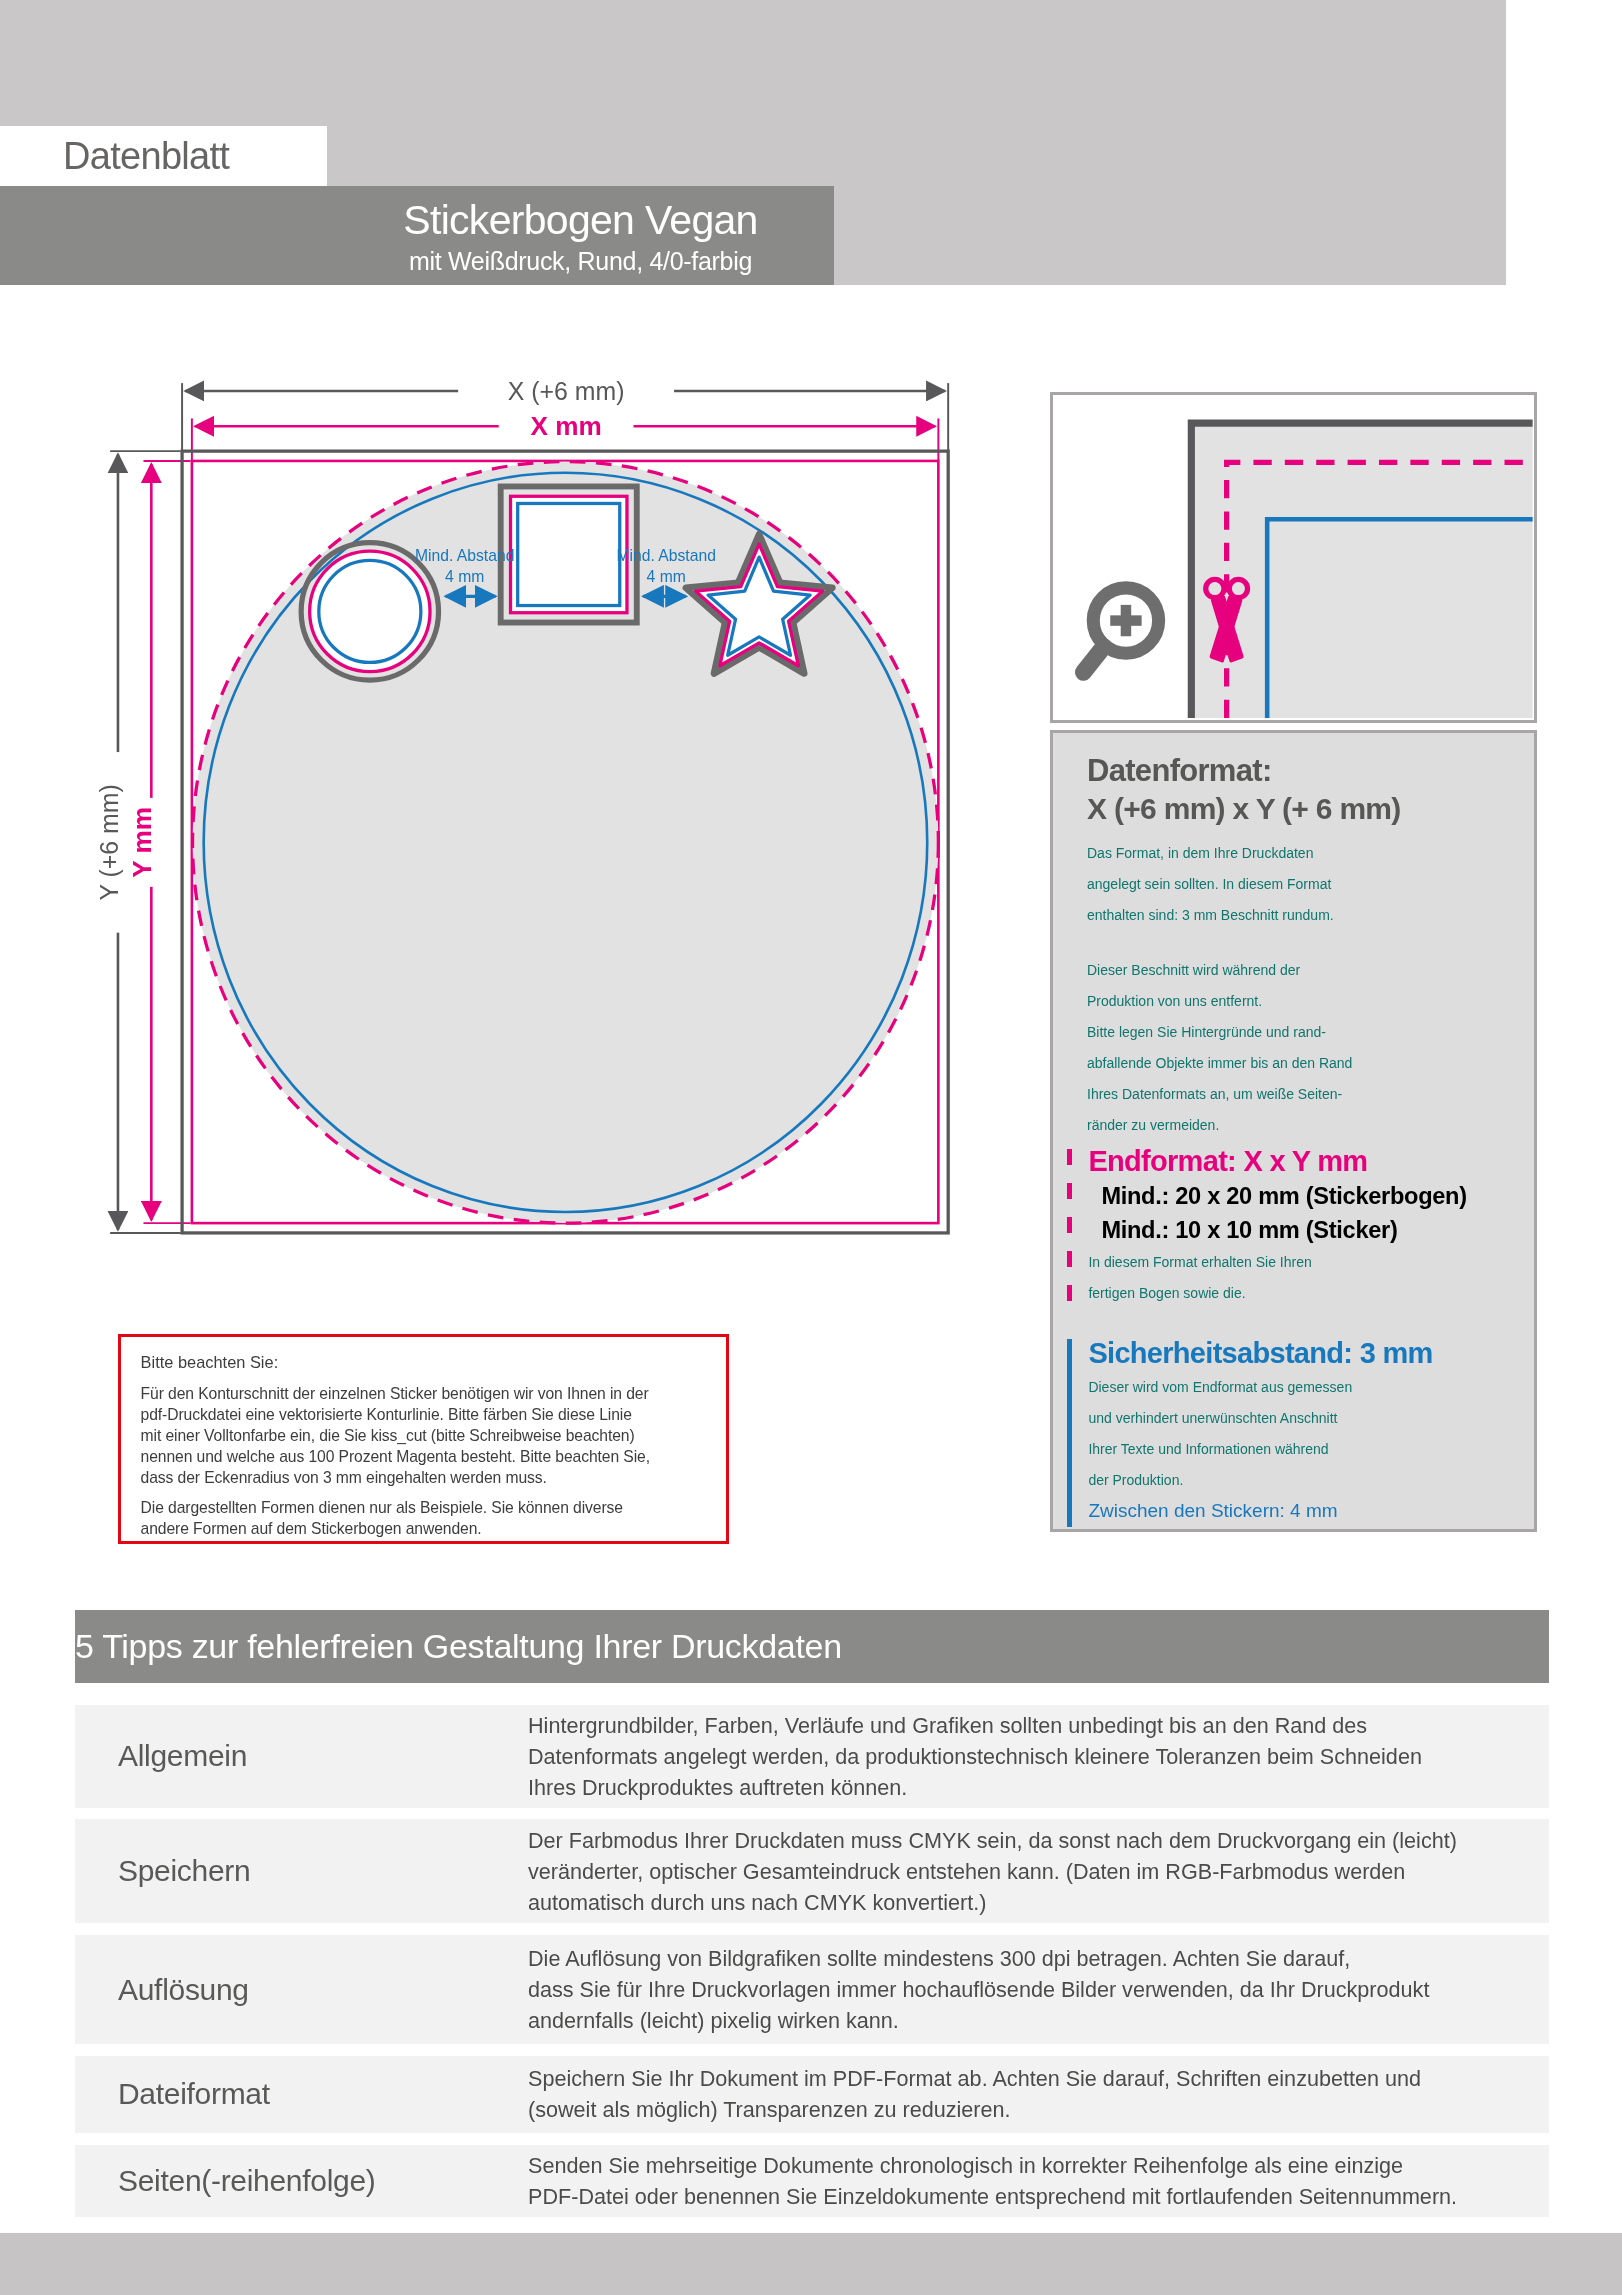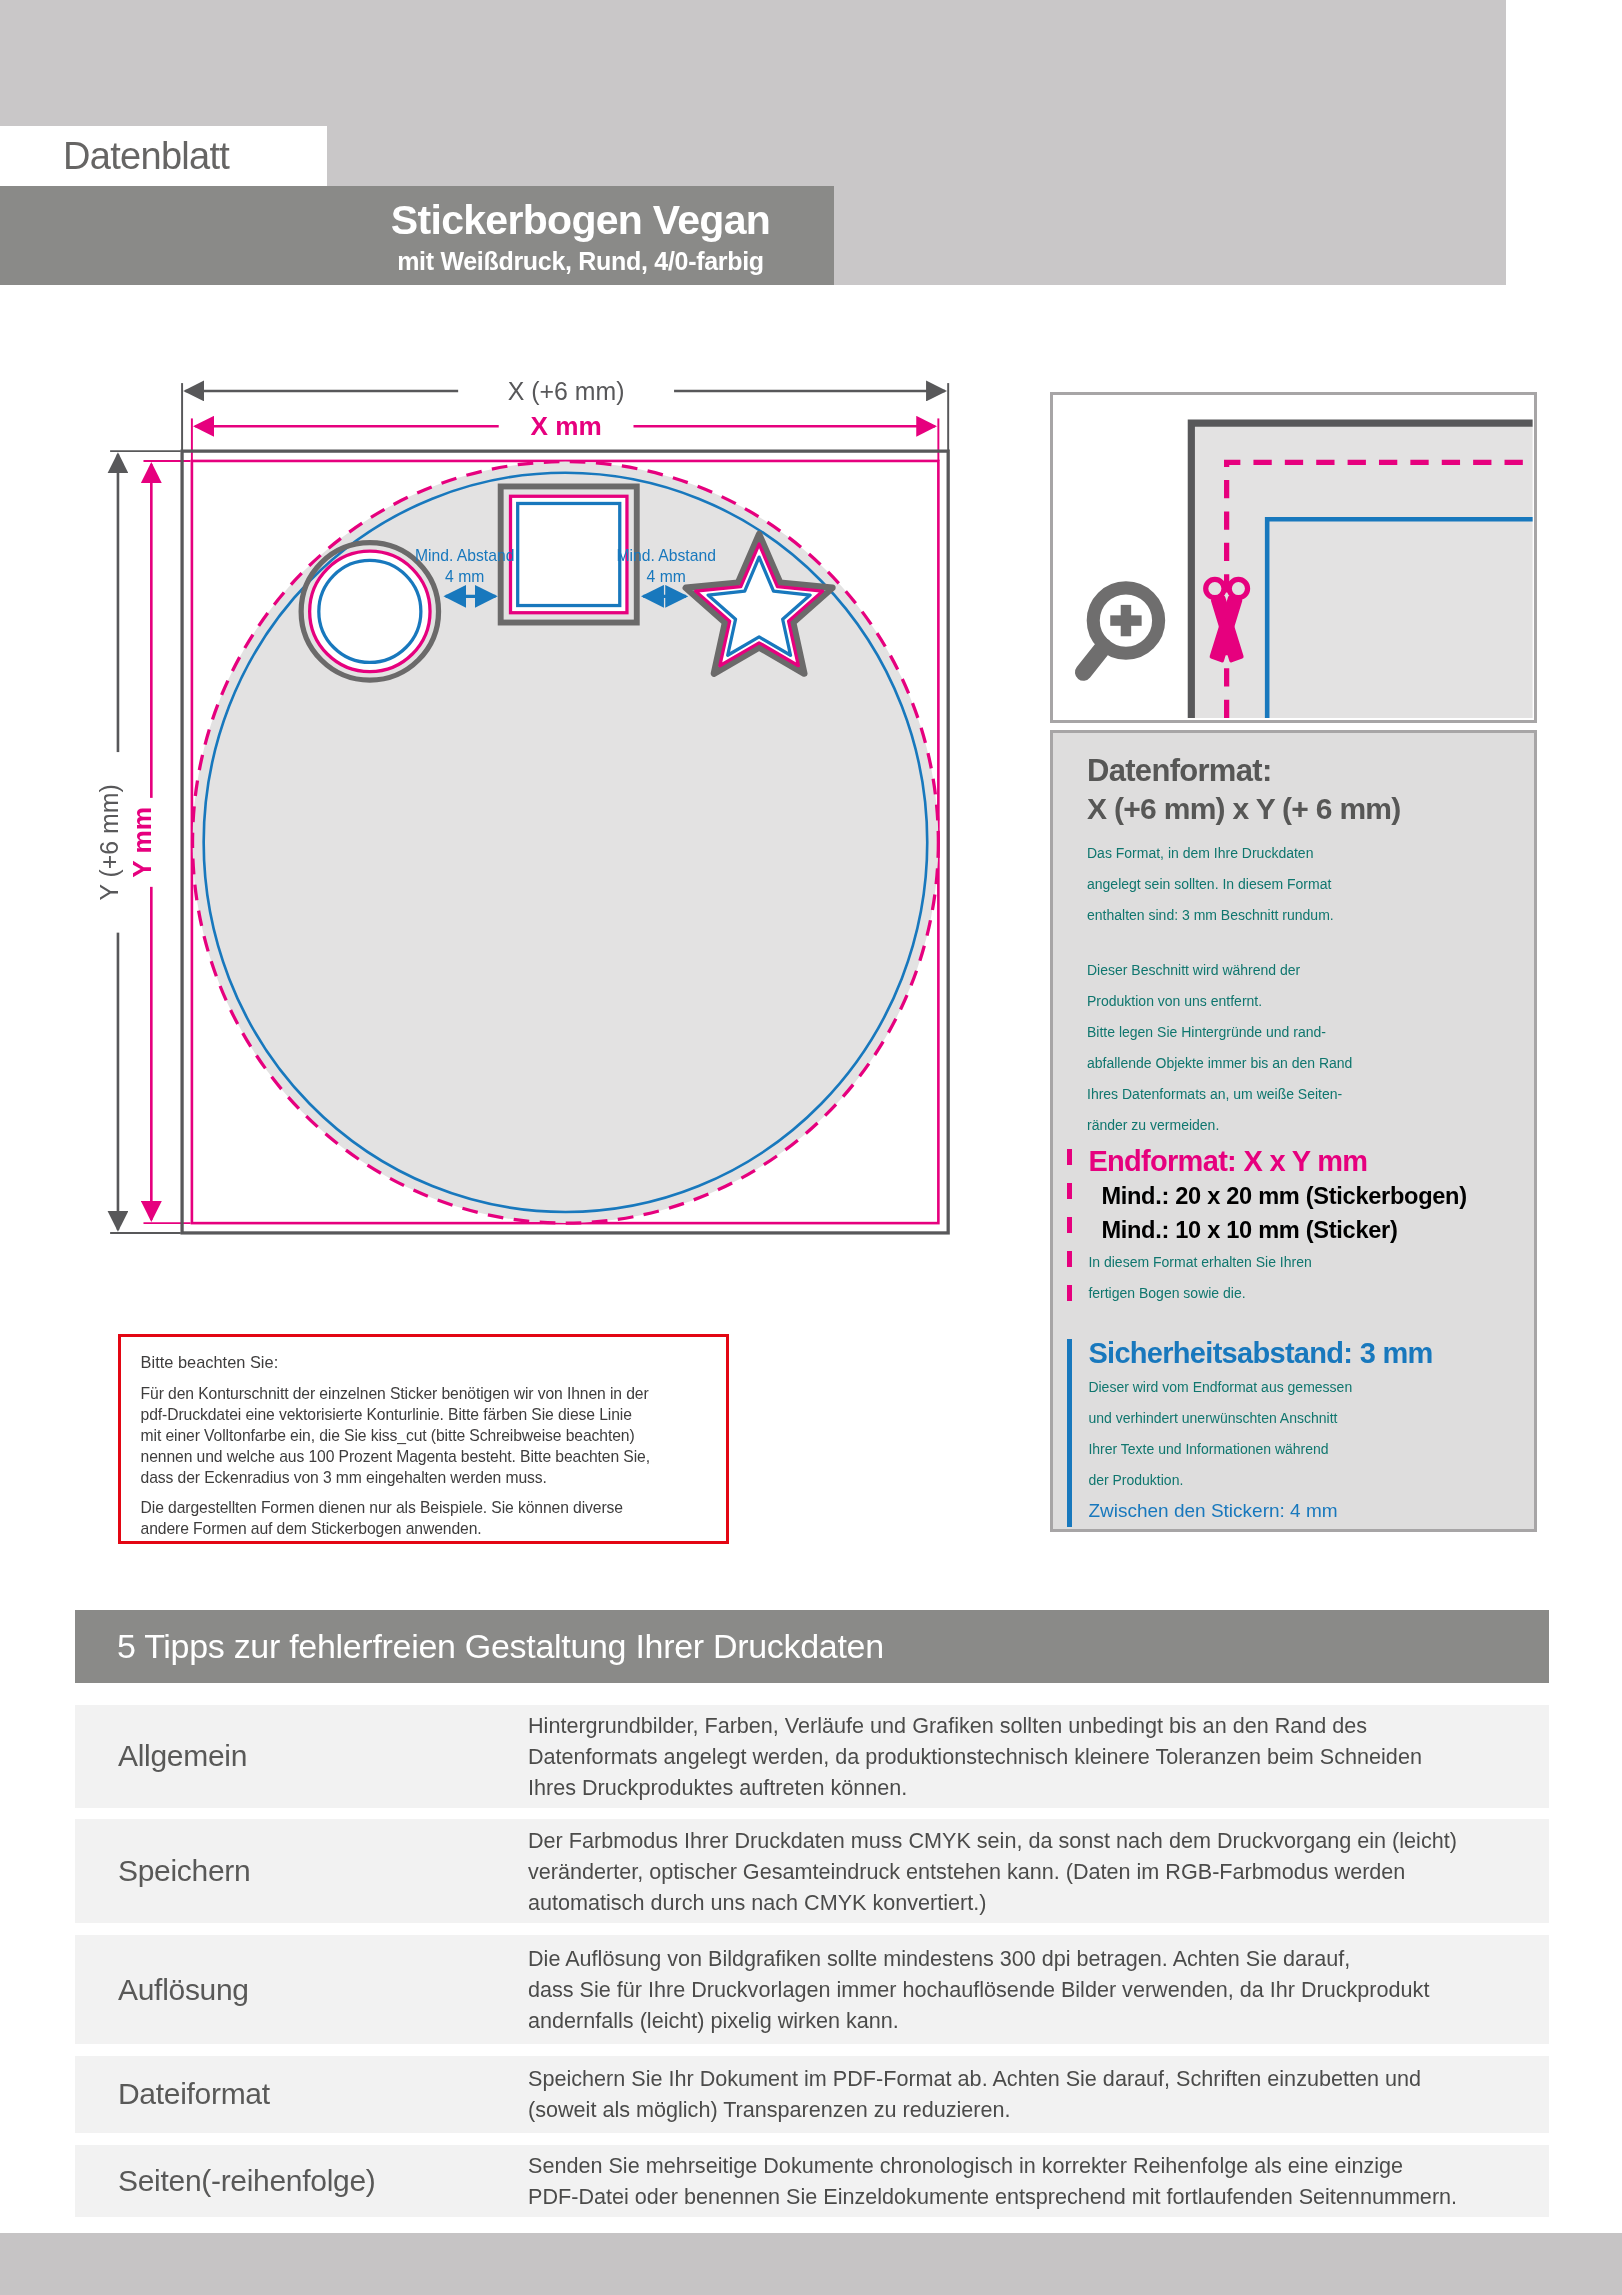--- a/index.html
+++ b/index.html
@@ -4,21 +4,21 @@
 <style>
   html,body{margin:0;padding:0;background:#fff;}
   .page{position:relative;width:1623px;height:2295px;background:#fff;overflow:hidden;
         font-family:"Liberation Sans","DejaVu Sans",sans-serif;color:#575756;}
   
   .top-band{position:absolute;left:0;top:0;width:1506px;height:285px;background:#c9c7c8;}
   .doc-label-box{position:absolute;left:0;top:126px;width:327px;height:60px;background:#ffffff;
                  display:flex;align-items:center;}
   .doc-label-box span{padding-left:63px;font-size:38px;color:#666564;letter-spacing:-0.7px;}
   .title-band{position:absolute;left:0;top:186px;width:834px;height:99px;background:#8a8a88;
-              color:#fff;text-align:center;font-weight:bold;}
+              color:#fff;text-align:center;}
   .title-band .t1{margin:10.5px 0 0 327px;font-size:41px;letter-spacing:-0.7px;}
   .title-band .t2{margin:3.9px 0 0 327px;font-size:25px;letter-spacing:-0.3px;}
   
   .diagram-svg{position:absolute;left:0;top:353px;}
   
   .detail-box{position:absolute;left:1050px;top:392px;width:487px;height:331px;background:#fff;
               border:3.9px solid #a7a5a6;box-sizing:border-box;}
   
   .info-panel{position:absolute;left:1050px;top:730px;width:487px;height:802px;background:#dedddd;
               border:3.3px solid #a7a5a6;box-sizing:border-box;}
@@ -39,21 +39,21 @@
   .sa-note{margin-top:3.9px;font-size:19px;font-weight:normal;color:#1878bd;}
   
   .notice-box{position:absolute;left:118px;top:1334px;width:611px;height:210px;background:#fff;
               border:3.9px solid #e30613;box-sizing:border-box;padding:15.7px 19.6px;overflow:hidden;}
   .notice-title{font-size:16.4px;color:#3e3d3d;margin-bottom:11.8px;}
   .notice-body{font-size:15.7px;line-height:21px;color:#3e3d3d;white-space:pre-line;letter-spacing:-0.1px;}
   .notice-body + .notice-body{margin-top:8.5px;}
   
   .tips{position:absolute;left:75px;top:1610px;width:1474px;}
   .tips-band{height:73px;background:#8a8a88;display:flex;align-items:center;}
-  .tips-band span{padding-left:42px;font-size:34px;color:#fff;letter-spacing:-0.3px;}
+  .tips-band span{font-size:34px;color:#fff;letter-spacing:-0.3px;}
   .tips-rows{margin-top:21.6px;}
   .tip-row{display:flex;background:#f2f2f2;margin-bottom:11.8px;}
   .tip-row.r0{height:103px;}
   .tip-row.r1{height:104px;}
   .tip-row.r2{height:109px;}
   .tip-row.r3{height:77px;}
   .tip-row.r4{height:72px;margin-bottom:0;}
   .tip-label{width:410px;padding-left:43px;display:flex;align-items:center;
              font-size:30px;color:#595958;letter-spacing:-0.3px;flex-shrink:0;}
   .tip-text{flex:1;display:flex;align-items:center;padding-right:26px;}

